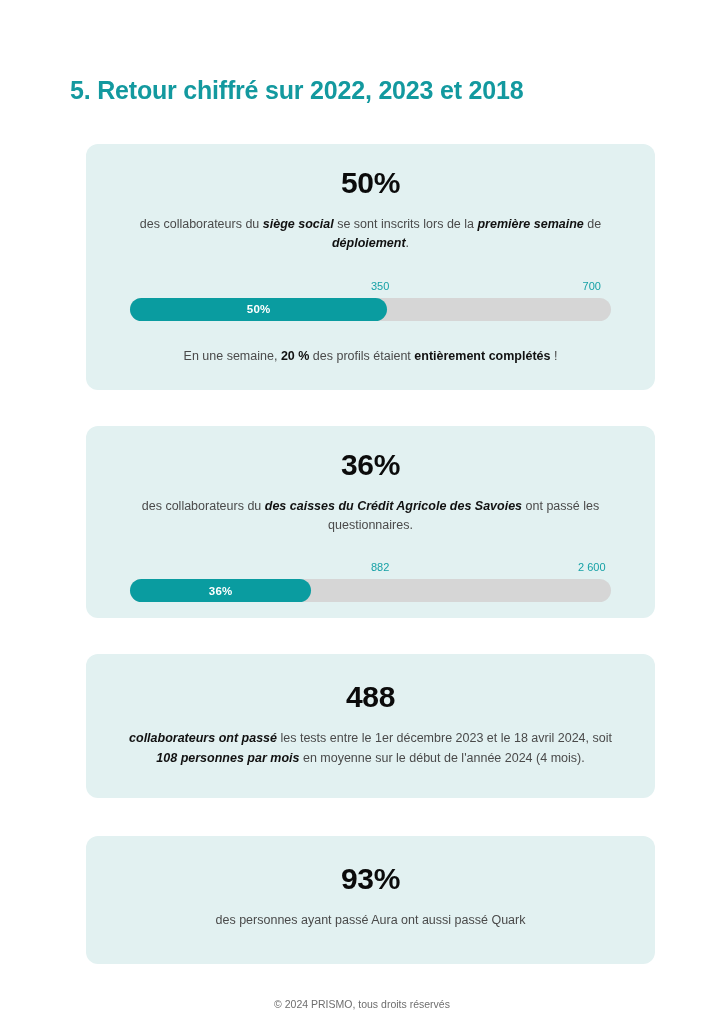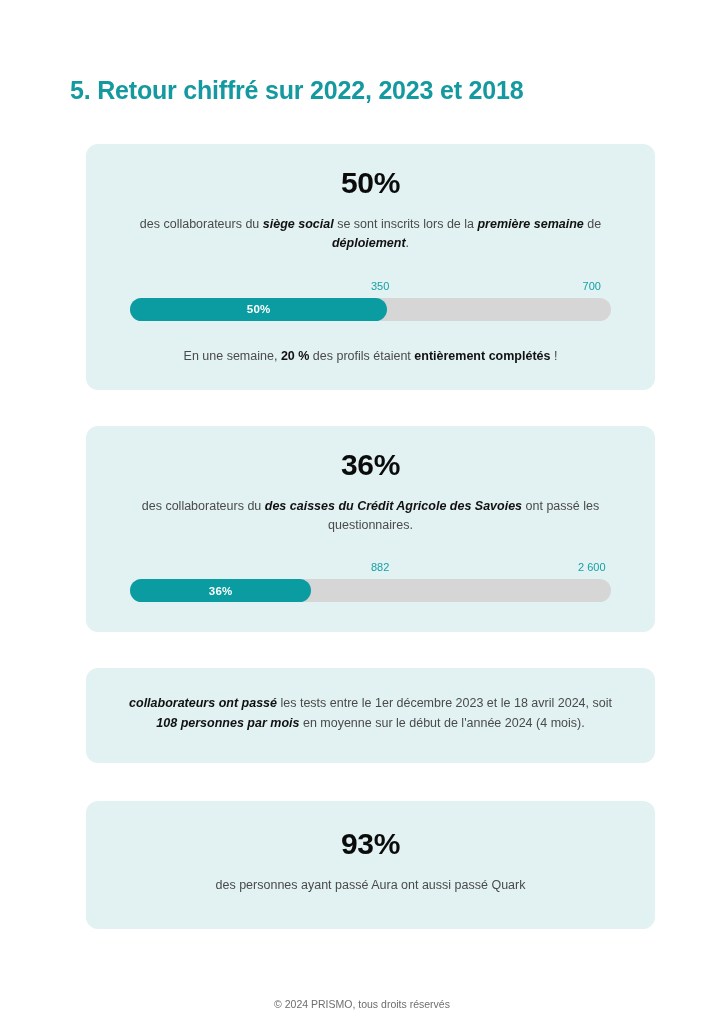--- a/index.html
+++ b/index.html
@@ -122,21 +122,21 @@
     font-size: 12.5px;
     line-height: 1.5;
     color: #4A4A4A;
     margin: 26px 0 0 0;
   }
   .card-sub strong {
     color: #111111;
     font-weight: 700;
   }
 
-  .card-2 { padding-bottom: 30px; }
+  .card-2 { padding-bottom: 16px; }
   .card-3 { padding: 26px 28px 30px 28px; margin-bottom: 38px; }
   .card-4 { padding: 26px 28px 34px 28px; margin-bottom: 0; }
 
   .footer {
     position: absolute;
     left: 0;
     right: 0;
     top: 998px;
     text-align: center;
     font-size: 10.5px;
@@ -176,20 +176,21 @@
             <div class="bar-tick" style="left: 96%;">2 600</div>
           </div>
           <div class="bar-track">
             <div class="bar-fill" style="width: 37.7%;">
               <span class="bar-fill-label">36%</span>
             </div>
           </div>
         </div>
       </div>
       <div class="card card-3">
+        <div class="card-number">488</div>
         <div class="card-desc"><b>collaborateurs ont passé</b><span> les tests entre le 1er décembre 2023 et le 18 avril 2024, soit </span><b>108 personnes par mois</b><span> en moyenne sur le début de l'année 2024 (4 mois).</span></div>
       </div>
       <div class="card card-4">
         <div class="card-number">93%</div>
         <div class="card-desc"><span>des personnes ayant passé Aura ont aussi passé Quark</span></div>
       </div>
     </div>
 
   <div class="footer">© 2024 PRISMO, tous droits réservés</div>
 

